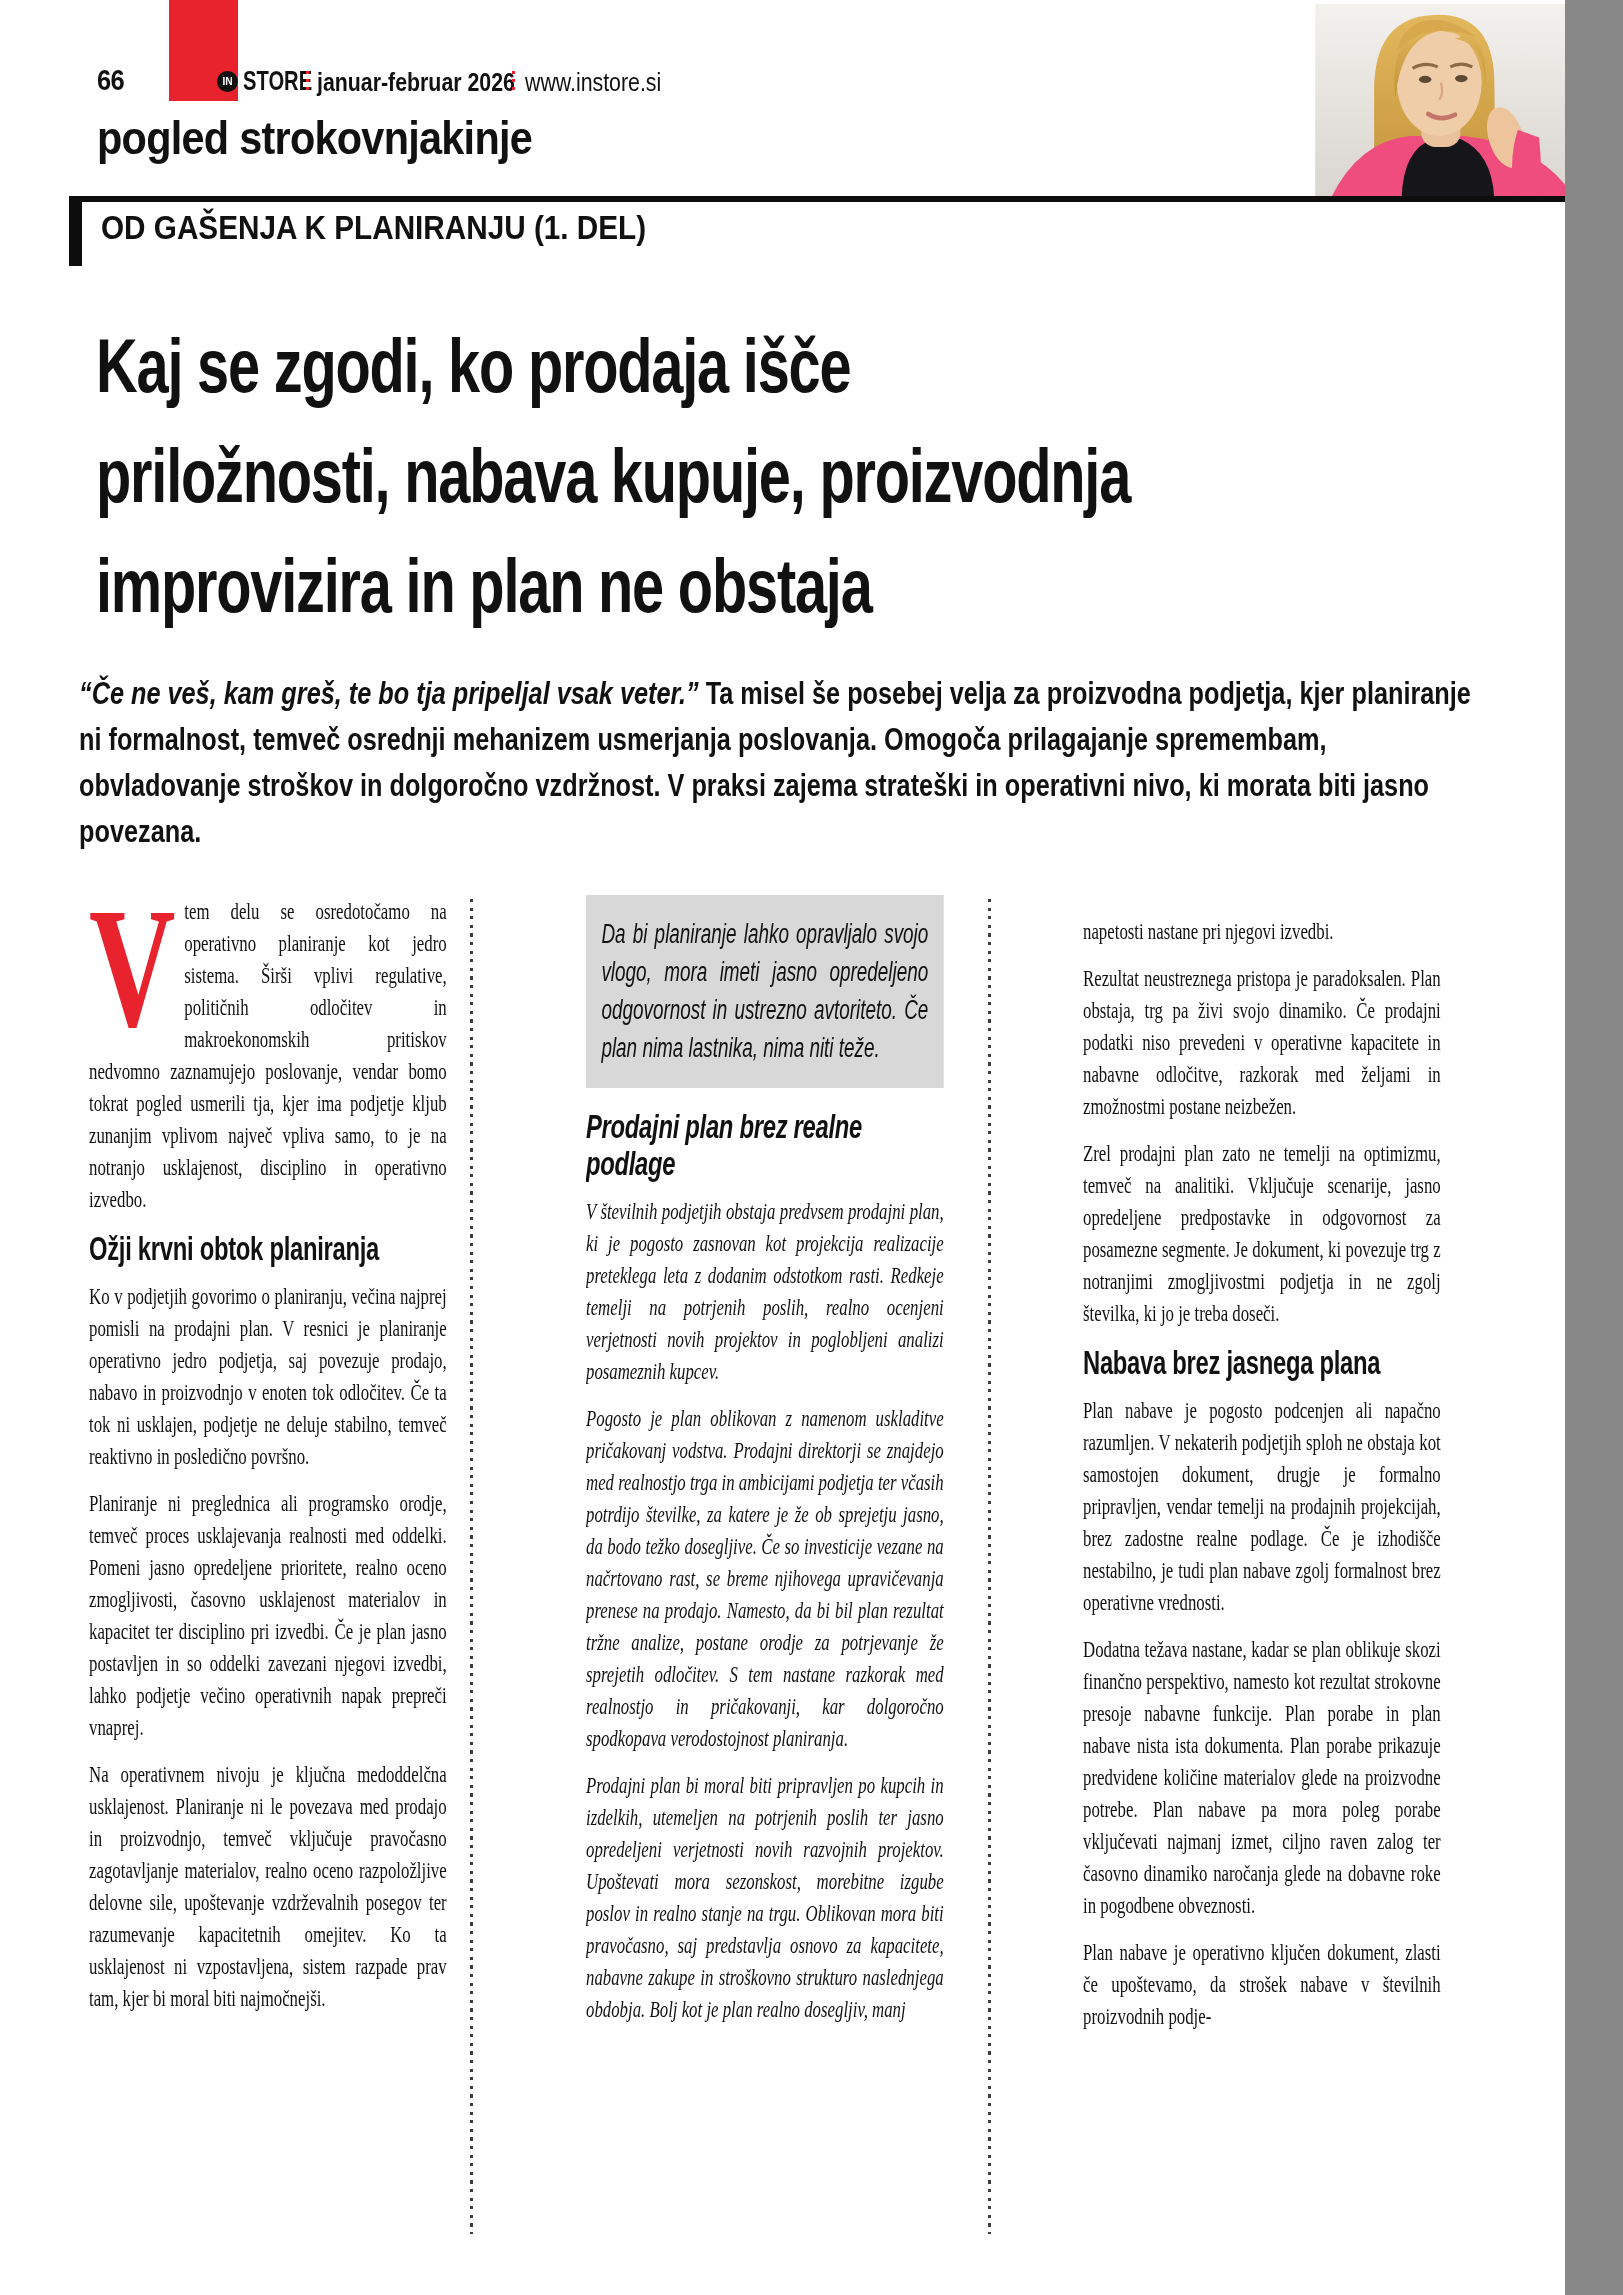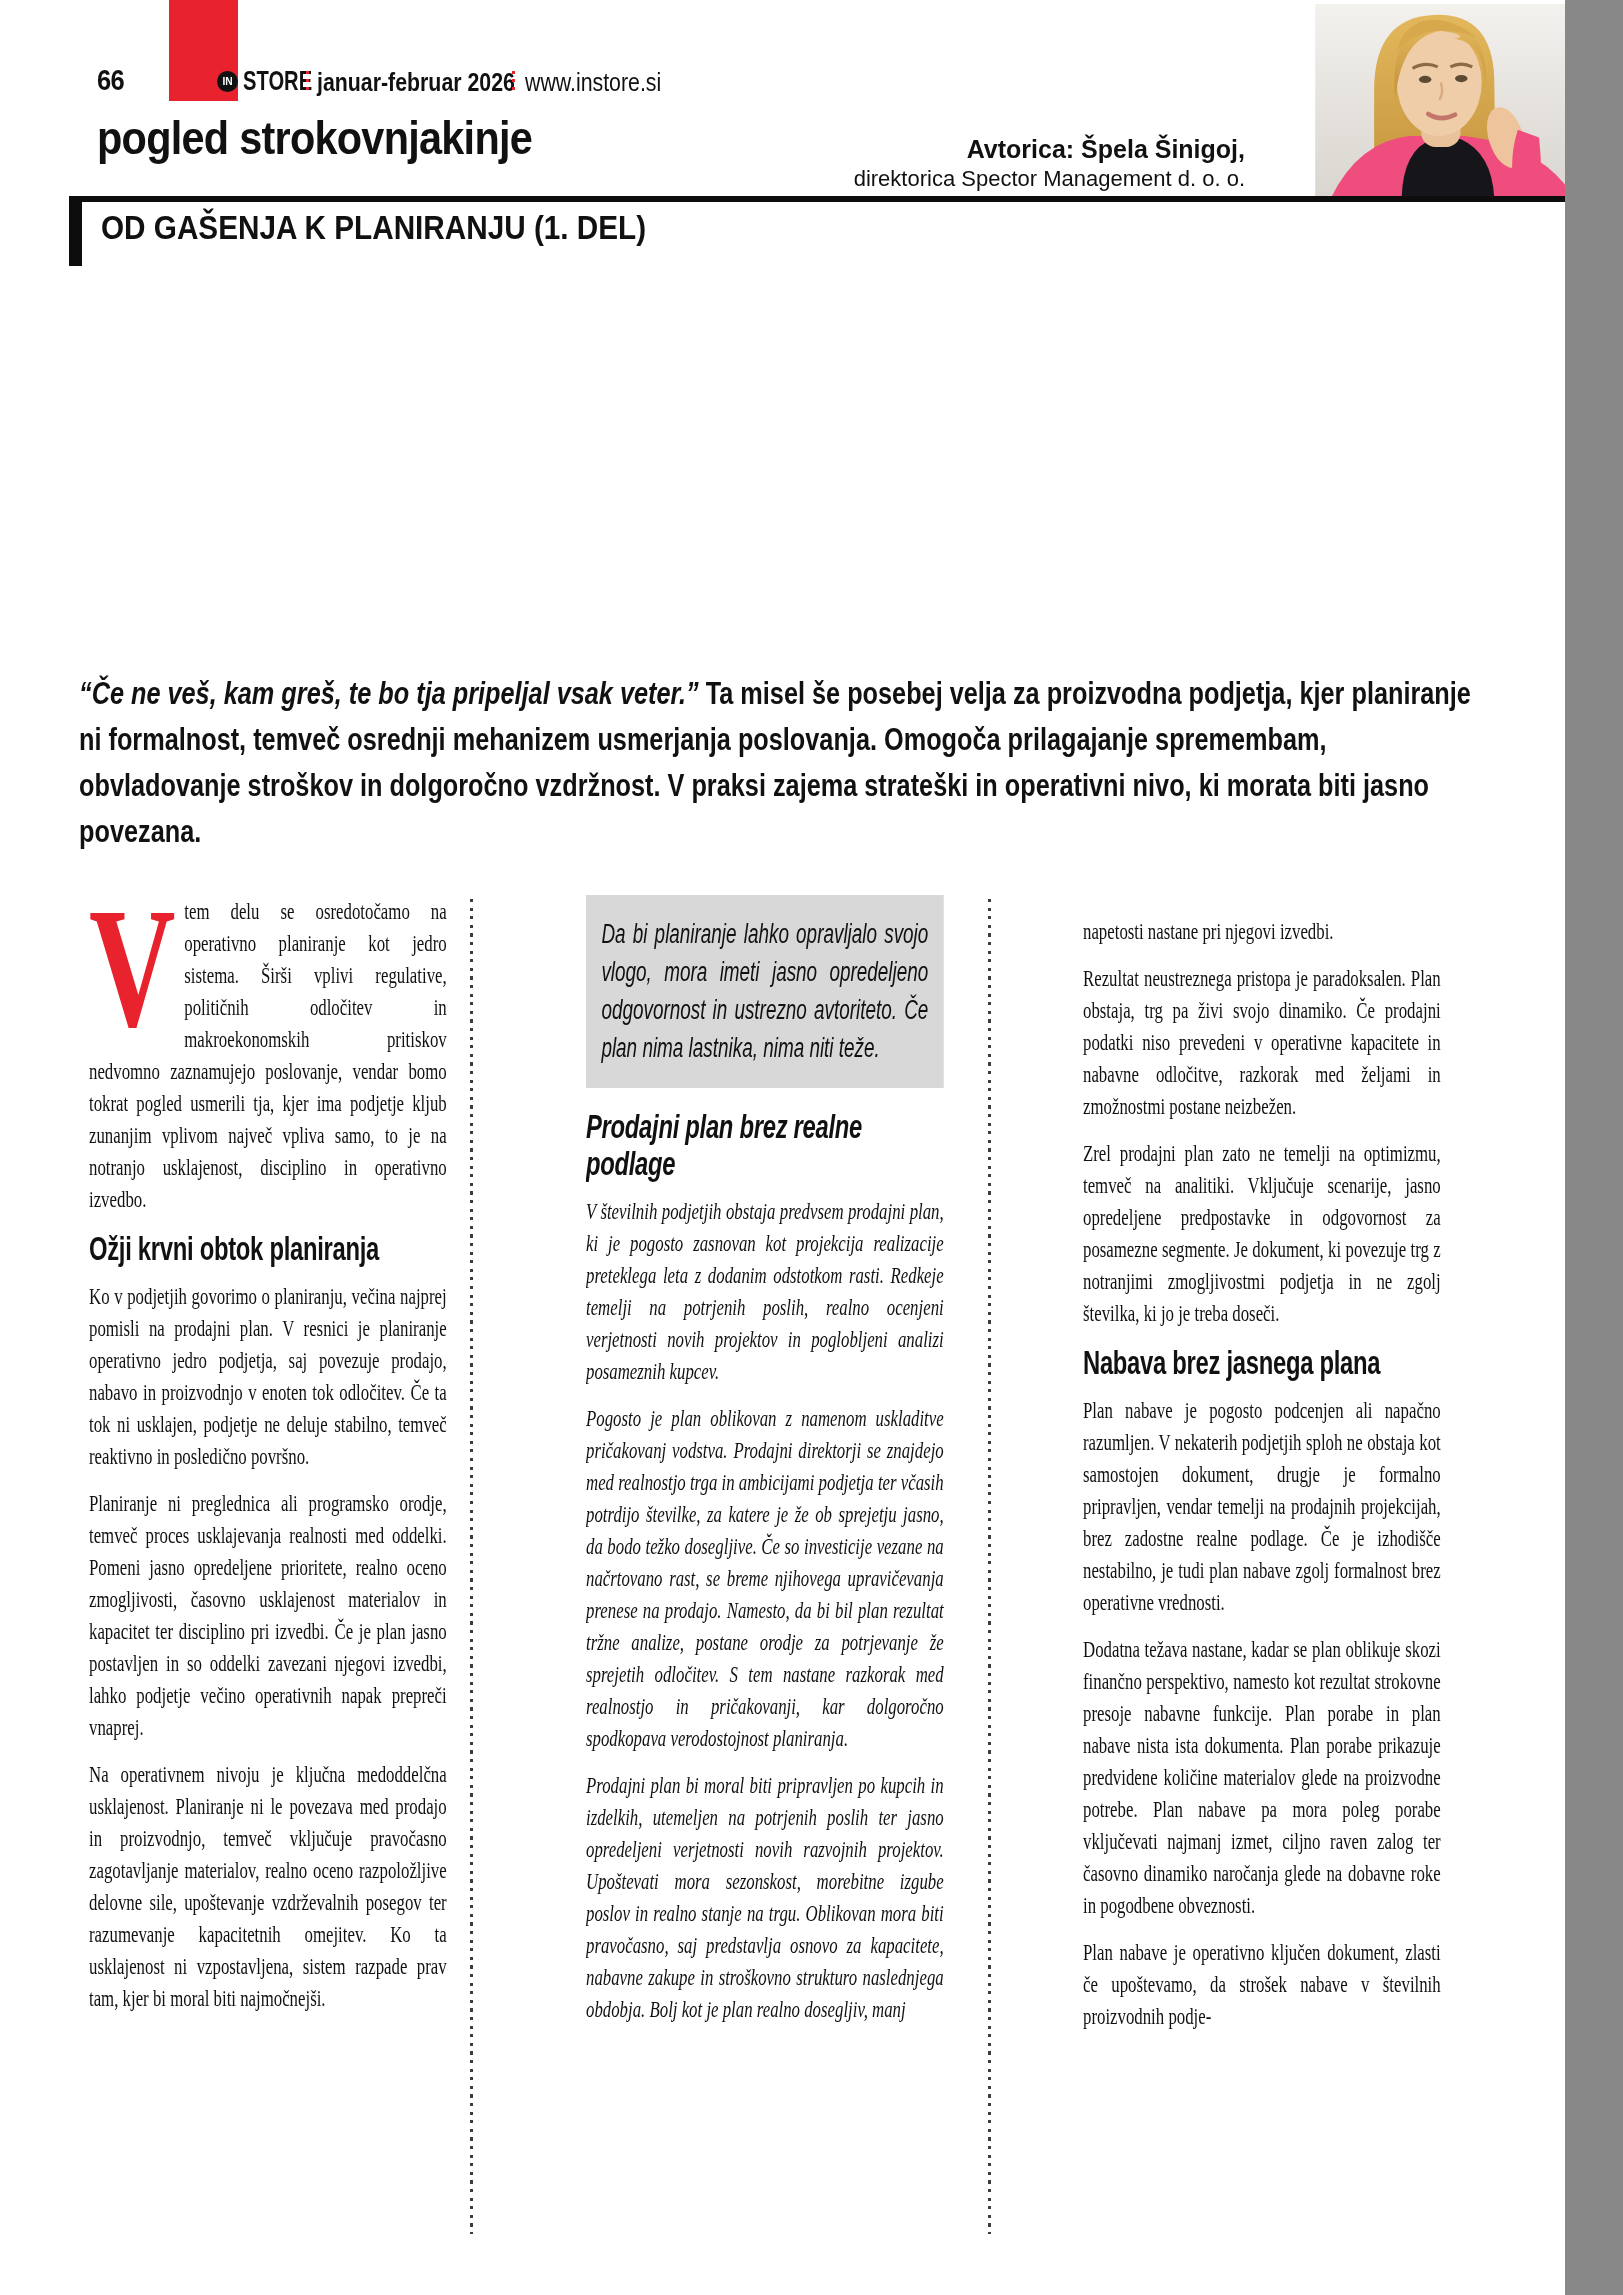--- a/index.html
+++ b/index.html
@@ -124,24 +124,20 @@
   <div class="pagenum">66</div>
   <div class="red-block"></div>
   <div class="in-circle">IN</div>
   <div class="masthead-store">STORE</div>
   <div class="dot-sep" style="left:306px"></div>
   <div class="issue-date">januar-februar 2026</div>
   <div class="dot-sep" style="left:512px"></div>
   <div class="website">www.instore.si</div>
   <div class="section-title">pogled strokovnjakinje</div>
 
-  <div class="author-box">
-    <div class="author-name">Avtorica: Špela Šinigoj,</div>
-    <div class="author-role">direktorica Spector Management d. o. o.</div>
-  </div>
 
   <div class="photo">
     <svg width="291" height="194" viewBox="0 0 370 247" xmlns="http://www.w3.org/2000/svg">
       <defs>
         <linearGradient id="bg" x1="0" y1="0" x2="0" y2="1">
           <stop offset="0" stop-color="#f3f1ee"></stop>
             <stop offset="1" stop-color="#d9d5cf"></stop>
         </linearGradient>
         <linearGradient id="hair" x1="0" y1="0" x2="0" y2="1">
           <stop offset="0" stop-color="#e3b85c"></stop>
@@ -174,20 +170,25 @@
 
       <ellipse cx="243" cy="170" rx="22" ry="40" fill="#eec49d" transform="rotate(-18 243 170)"></ellipse>
       <path d="M255 247 Q245 200 258 160 L285 170 Q290 215 285 247 Z" fill="#ee4d7e"></path>
     </svg>
   </div>
 
   <div class="top-rule"></div>
   <div class="kicker-bar"></div>
   <div class="kicker">OD GAŠENJA K PLANIRANJU (1. DEL)</div>
 
+  <h1 class="headline" style="margin:0;font-weight:normal;">
+    <span class="hl">Kaj se zgodi, ko prodaja išče</span>
+    <span class="hl">priložnosti, nabava kupuje, proizvodnja</span>
+    <span class="hl">improvizira in plan ne obstaja</span>
+  </h1>
 
   <div class="lead">
     <div class="lead-inner">
       <span class="q">“Če ne veš, kam greš, te bo tja pripeljal vsak veter.”</span><span> Ta misel še posebej velja za proizvodna podjetja, kjer planiranje ni formalnost, temveč osrednji mehanizem usmerjanja poslovanja. Omogoča prilagajanje spremembam, obvladovanje stroškov in dolgoročno vzdržnost. V praksi zajema strateški in operativni nivo, ki morata biti jasno povezana.</span>
     </div>
   </div>
 
   <div class="col" id="col1">
     <div class="col-inner">
       <p class="bodyp"><span class="dropcap">V</span><span>tem delu se osredotočamo na operativno planiranje kot jedro sistema. Širši vplivi regulative, političnih odločitev in makroekonomskih pritiskov nedvomno zaznamujejo poslovanje, vendar bomo tokrat pogled usmerili tja, kjer ima podjetje kljub zunanjim vplivom največ vpliva samo, to je na notranjo usklajenost, disciplino in operativno izvedbo.</span></p>

